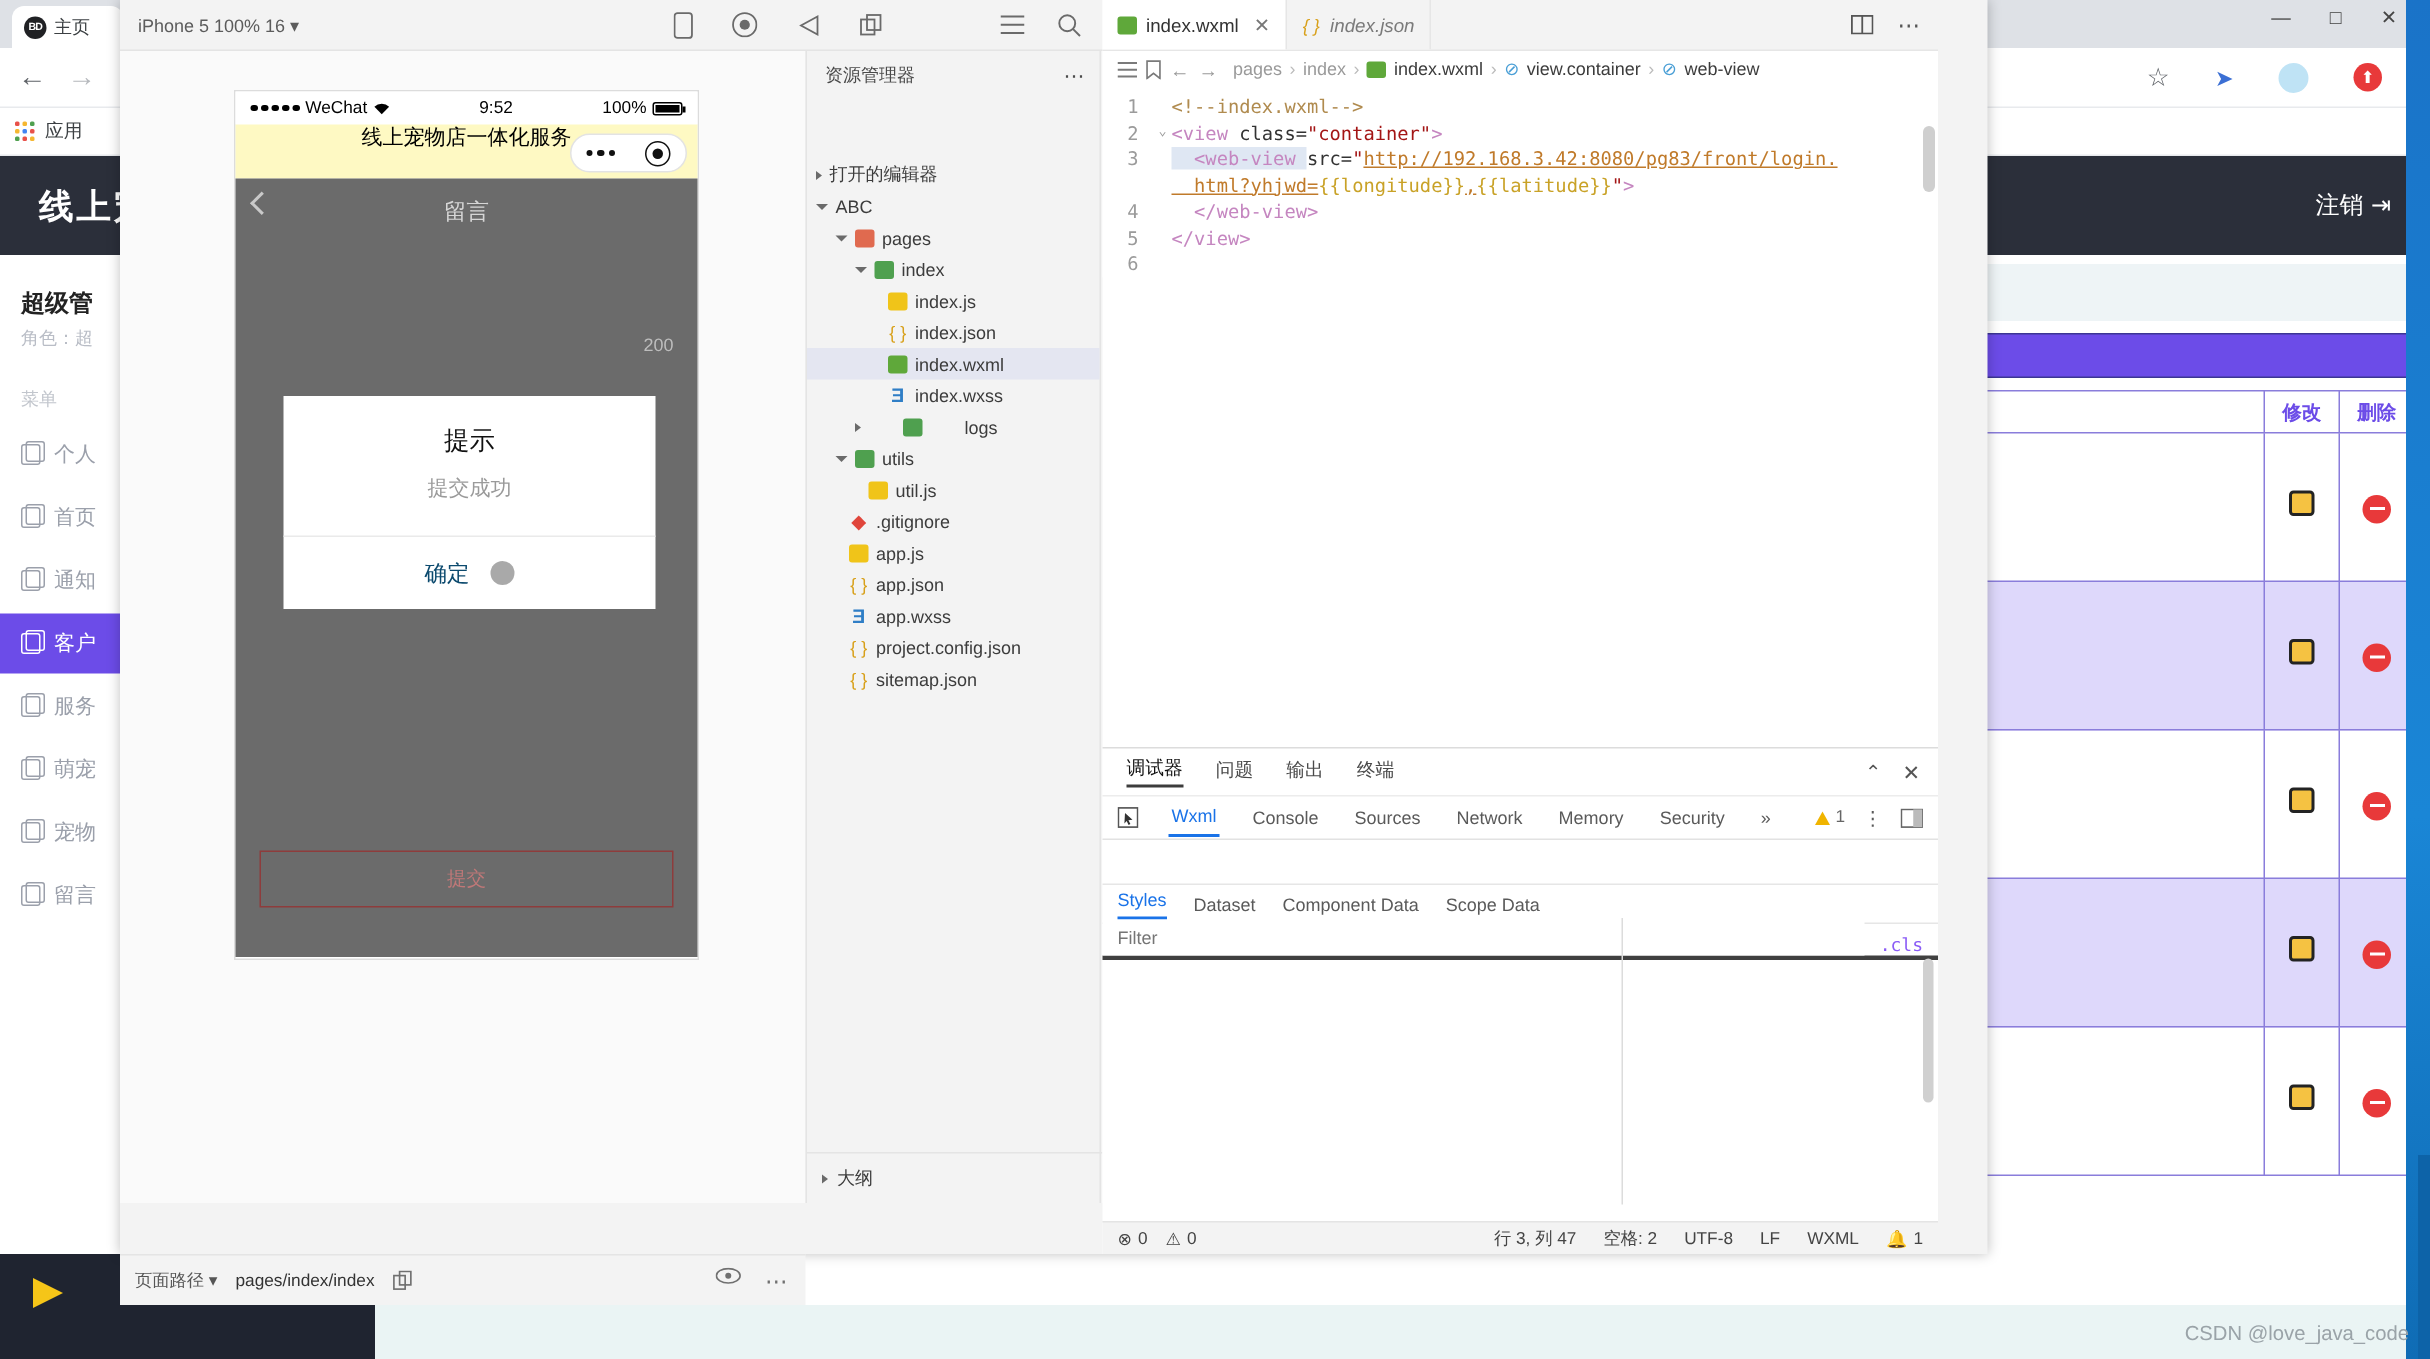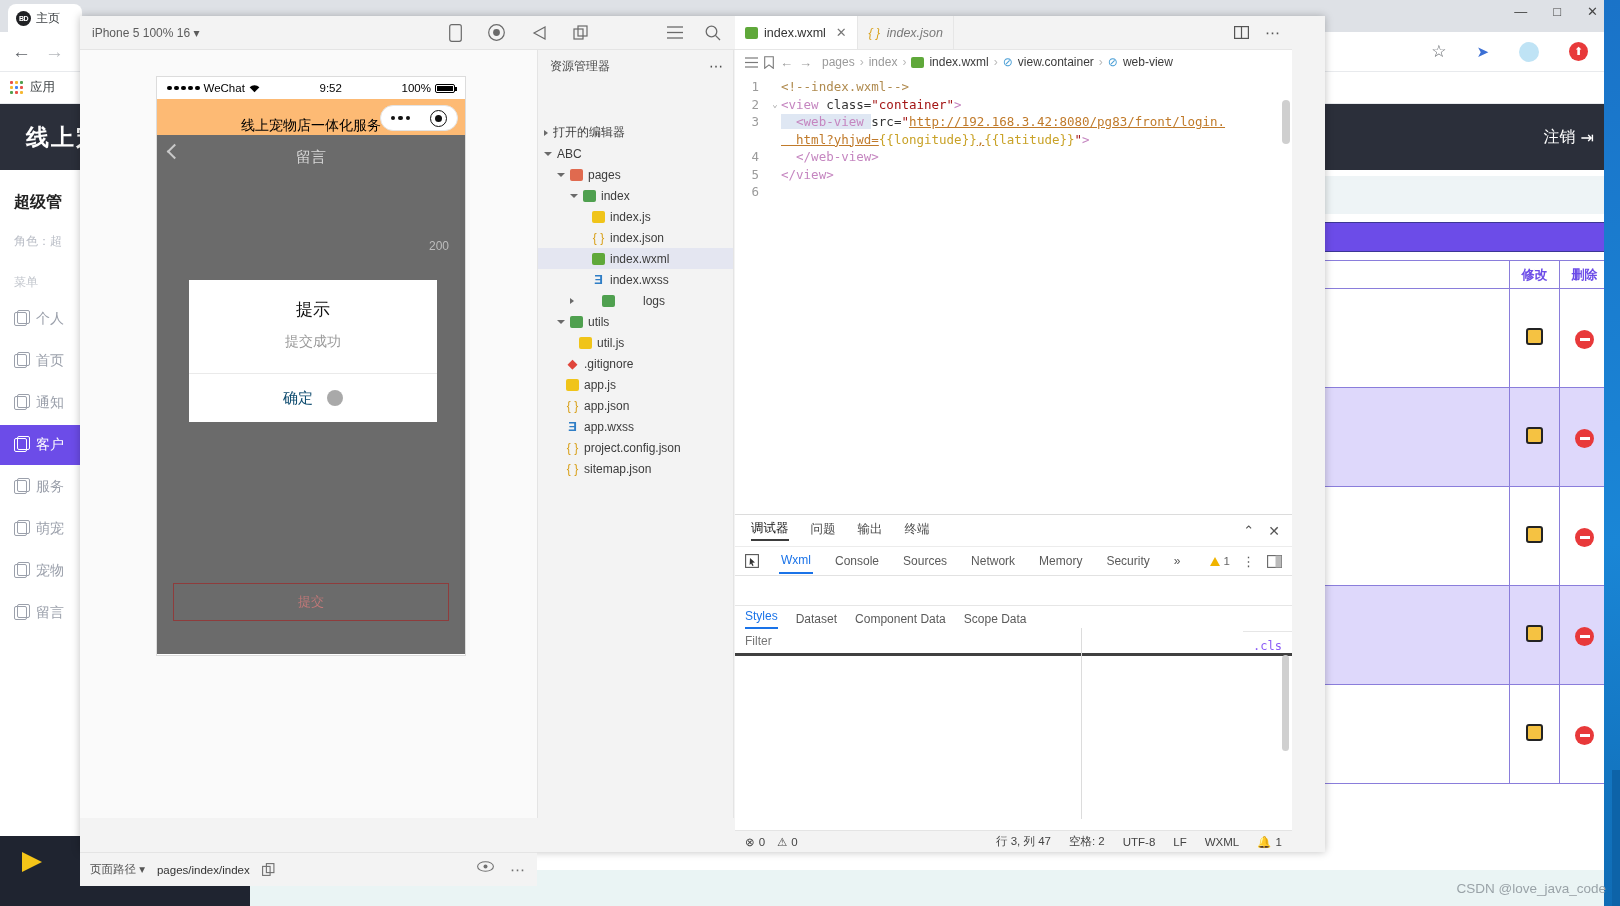--- a/index.html
+++ b/index.html
@@ -32,21 +32,21 @@
   
   .admin-header { position:absolute; left:0; top:104px; width:1620px; height:66px; background:#2b2f3a;
                   display:flex; align-items:center; justify-content:space-between; padding:0 26px; }
   .admin-title { color:#fff; font-size:23px; font-weight:bold; letter-spacing:2px; }
   .admin-logout { color:#fff; font-size:16px; display:flex; align-items:center; gap:5px; cursor:pointer;}
 
   .admin-body { position:absolute; left:0; top:170px; width:1620px; height:700px; background:#fff; display:flex; }
   .admin-side { width:84px; background:#ffffff; padding-top:16px; flex:0 0 84px; }
   .admin-user { padding:6px 10px 2px 14px; }
   .admin-user .nm { font-size:16px; font-weight:bold; color:#222; white-space:nowrap; }
-  .admin-user .role { font-size:12px; color:#b9bdc6; white-space:nowrap; margin-top:20px;}
+  .admin-user .role { font-size:12px; color:#b9bdc6; white-space:nowrap; margin-top:4px;}
   .side-cap { font-size:12px; color:#c2c6cd; padding:22px 0 8px 14px; }
   .side-item { height:40px; display:flex; align-items:center; gap:9px; padding-left:14px;
                color:#9ba0ab; font-size:14px; cursor:pointer; margin-bottom:2px; }
   .side-item.active { background:#6c4ce8; color:#fff; }
   .ic-doc { width:13px;height:14px;border:1.6px solid currentColor;border-radius:2px; position:relative; flex:0 0 13px;}
   .ic-doc:after { content:""; position:absolute; left:2px; top:-3px; width:11px;height:12px;
                   border:1.6px solid currentColor; border-radius:2px; background:transparent;}
   .admin-main { flex:1; position:relative; background:#fff; }
   .admin-search-bar { height:38px; background:#eef4f6; margin:6px 10px 0 6px; }
   .admin-purple-bar { height:30px; background:#6c4ce8; border:1px solid #3c3694; margin:8px 10px 0 6px; }
@@ -76,43 +76,43 @@
   
   .taskbar { position:absolute; left:0; top:836px; width:250px; height:70px; background:#1f2430; }
   .tb-logo { position:absolute; left:20px; top:14px; width:24px;height:24px; }
 
   
   .blue-edge { position:absolute; right:0; top:0; width:16px; height:906px;
                background:linear-gradient(#1a73c8, #1a86d6 60%, #0f6cb5); }
   .blue-edge2 { position:absolute; right:0; top:770px; width:8px;height:136px; background:#0d63a8; }
 
   
-  .devtools { position:absolute; left:80px; top:16px; width:1245px; height:836px; background:#f3f3f3;
+  .devtools { position:absolute; left:80px; top:0; width:1245px; height:836px; background:#f3f3f3;
               box-shadow:0 0 8px rgba(0,0,0,0.25); }
 
   
   .dt-top { position:absolute; left:0; top:0; width:1212px; height:34px; background:#f3f3f3;
             display:flex; align-items:center; border-bottom:1px solid #e4e4e4; }
   .dt-sim-label { font-size:12px; color:#5c5c5c; margin-left:12px; white-space:nowrap; }
   .dt-top-icons { display:flex; align-items:center; gap:26px; margin-left:250px; color:#6a6a6a; }
   .dt-top-icons2 { display:flex; align-items:center; gap:22px; margin-left:78px; color:#6a6a6a; }
 
   
   .sim-pane { position:absolute; left:0; top:34px; width:457px; height:768px; background:#fafafa; }
   .phone { position:absolute; left:76px; top:26px; width:310px; height:580px; background:#fff;
            border:1px solid #dcdcdc; }
   .phone-status { height:22px; display:flex; align-items:center; justify-content:space-between;
                   padding:0 10px; font-size:11.5px; color:#000; background:#fff; }
   .sig-dots { display:flex; gap:2.5px; align-items:center; }
   .sig-dots i { width:4.5px;height:4.5px;border-radius:50%;background:#000;display:block; }
   .batt { width:20px;height:9px;border:1px solid #000;border-radius:2px; position:relative; }
   .batt:before{ content:""; position:absolute; inset:1px; background:#000; }
   .batt:after { content:""; position:absolute; right:-3px; top:2.5px; width:2px;height:4px;background:#000; }
-  .phone-nav { height:36px; display:flex; align-items:flex-end; justify-content:center;
-               position:relative; background:#fdba74; }
+  .phone-nav { height:36px; display:flex; align-items:flex-start; justify-content:center;
+               position:relative; background:#fef9c3; }
   .phone-nav .title { font-size:14px; color:#000; }
   .capsule { position:absolute; right:7px; top:6px; width:78px;height:26px; border:1px solid #e3e3e3;
              border-radius:14px; display:flex; align-items:center; justify-content:space-around; background:#fff;}
   .cap-dots { display:flex; gap:3px; }
   .cap-dots i { width:4.5px;height:4.5px;border-radius:50%;background:#111;display:block; }
   .cap-target { width:17px;height:17px;border:1.6px solid #111;border-radius:50%; position:relative; }
   .cap-target:after { content:""; position:absolute; inset:4px; background:#111;border-radius:50%; }
 
   .page-area { position:relative; height:519px; background:#6b6b6b; }
   .page-head { height:44px; display:flex; align-items:center; justify-content:center; position:relative;
@@ -597,20 +597,24 @@
             <span class="caret none"></span>
             <span class="fico json">{ }</span>
             <span>project.config.json</span>
           </div>
           <div class="exp-row" style="padding-left: 19px;">
             <span class="caret none"></span>
             <span class="fico json">{ }</span>
             <span>sitemap.json</span>
           </div>
         </div>
+      <div class="exp-outline">
+        <span class="caret"></span>
+        <span>大纲</span>
+      </div>
     </div>
 
     <div class="ed-pane">
       <div class="ed-tabs" id="ed-tabs">
           <div class="ed-tab active">
             <span class="fico wxml"></span>
             <span>index.wxml</span>
             <span class="tab-close">✕</span>
           </div>
           <div class="ed-tab inactive">

